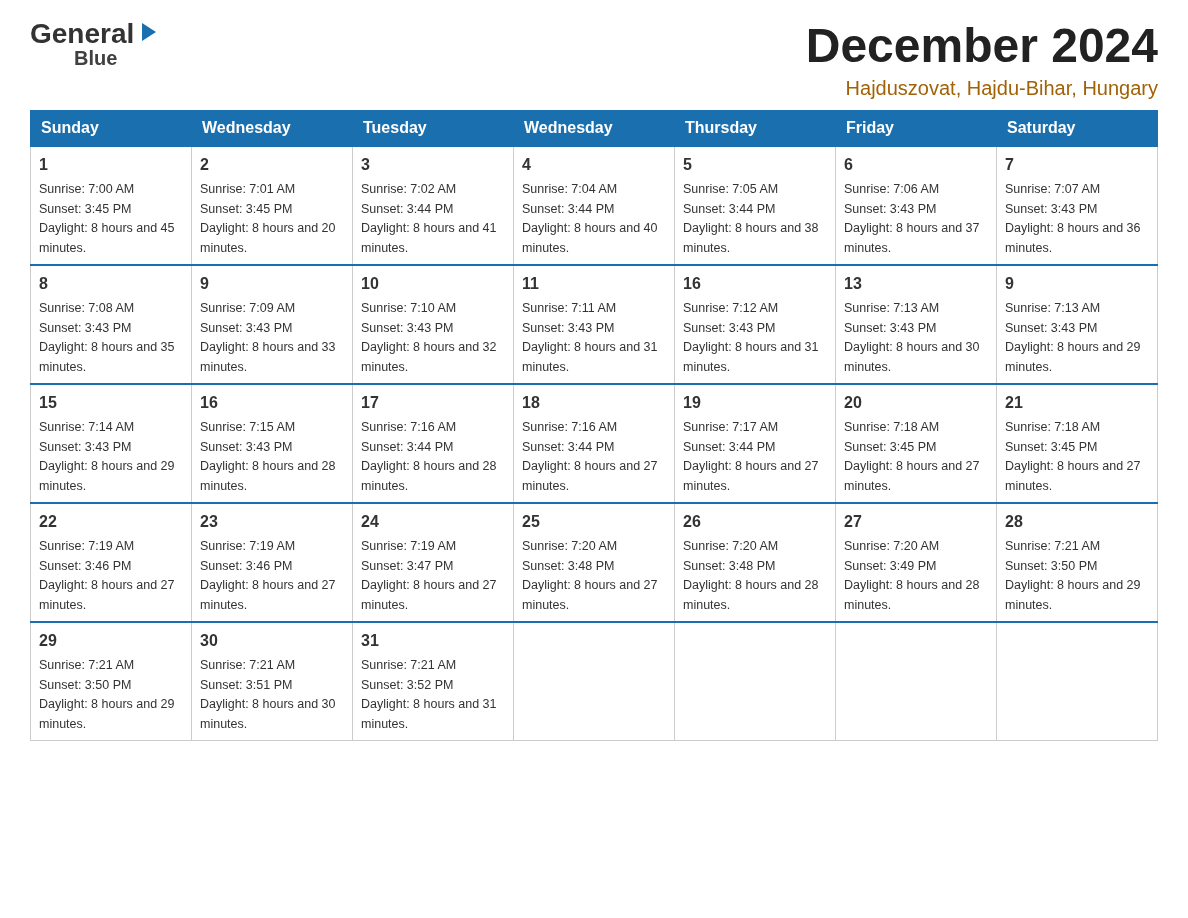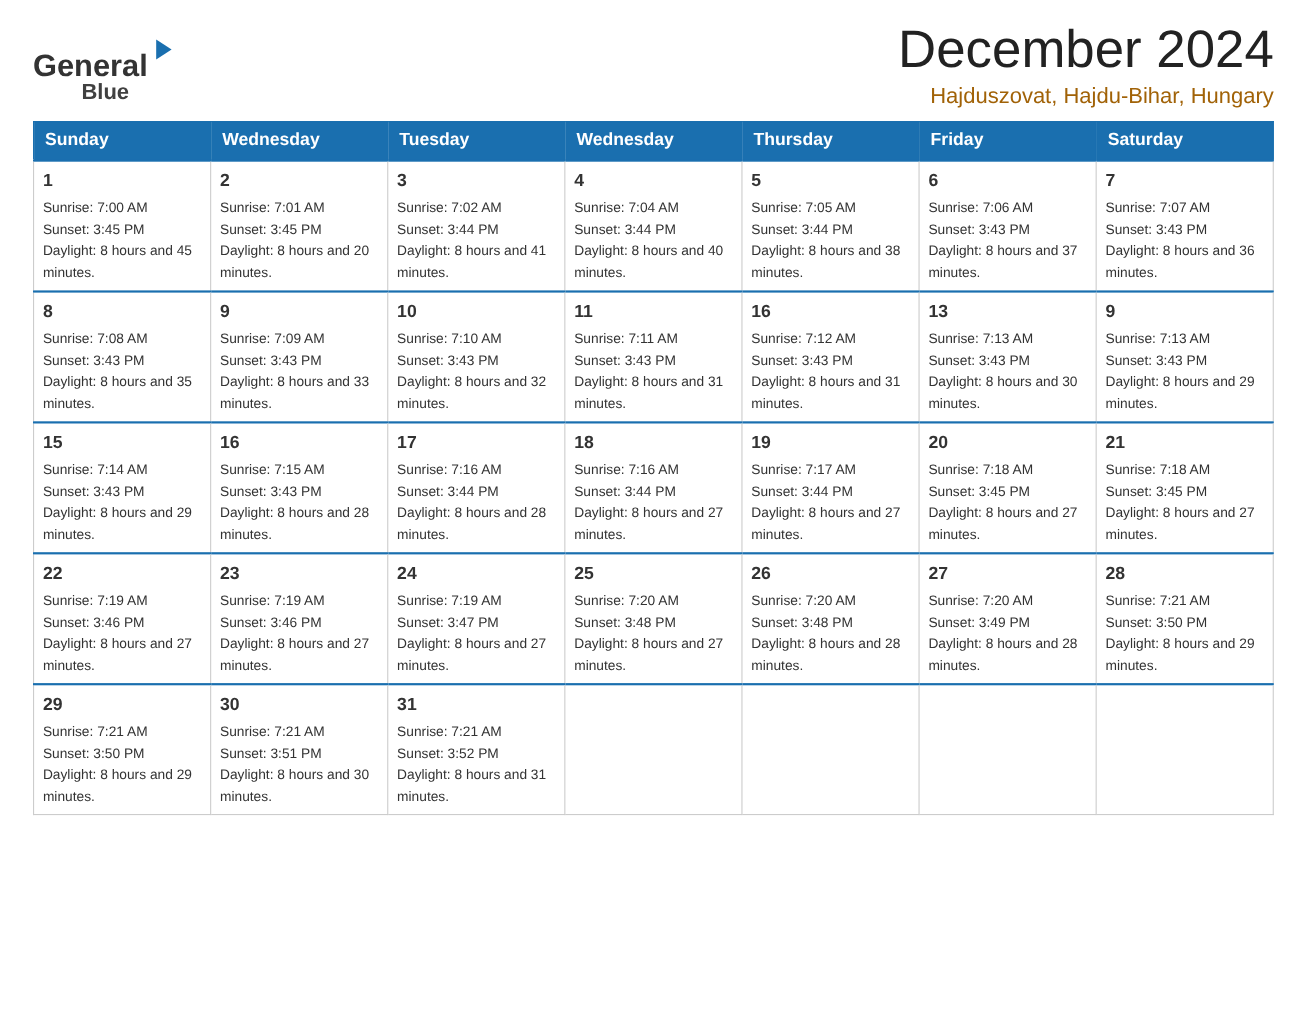--- a/index.html
+++ b/index.html
@@ -19,39 +19,38 @@
     .logo {
       display: flex;
       flex-direction: column;
       align-items: flex-start;
     }
     .logo-general {
       font-size: 28px;
       font-weight: bold;
       color: #333;
       line-height: 1;
-      margin-top: 26px;
     }
     .logo-blue {
       font-size: 20px;
       font-weight: bold;
       color: #404040;
       line-height: 1;
       margin-left: 44px;
     }
     .logo-row {
       display: flex;
       align-items: center;
     }
     .title-block {
       text-align: right;
     }
     .month-title {
       font-size: 48px;
-      font-weight: normal;
+      font-weight: bold;
       color: #222;
       line-height: 1.1;
       margin-left: 15px;
     }
     .location-title {
       font-size: 20px;
       color: #a16207;
       margin-top: 4px;
     }
     .calendar-table {

